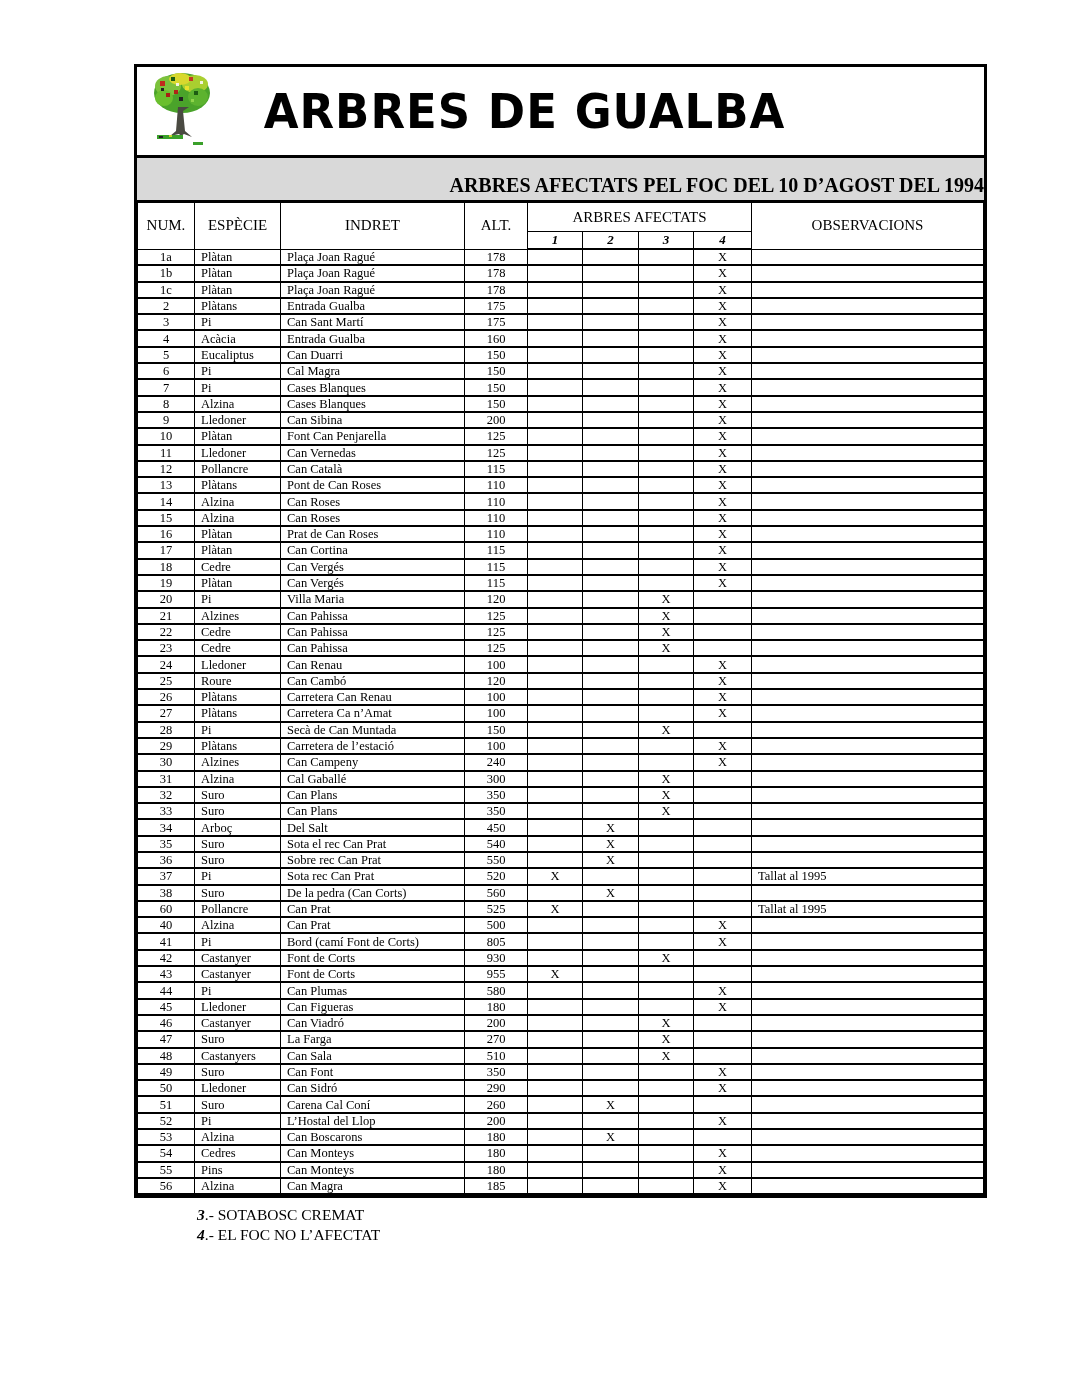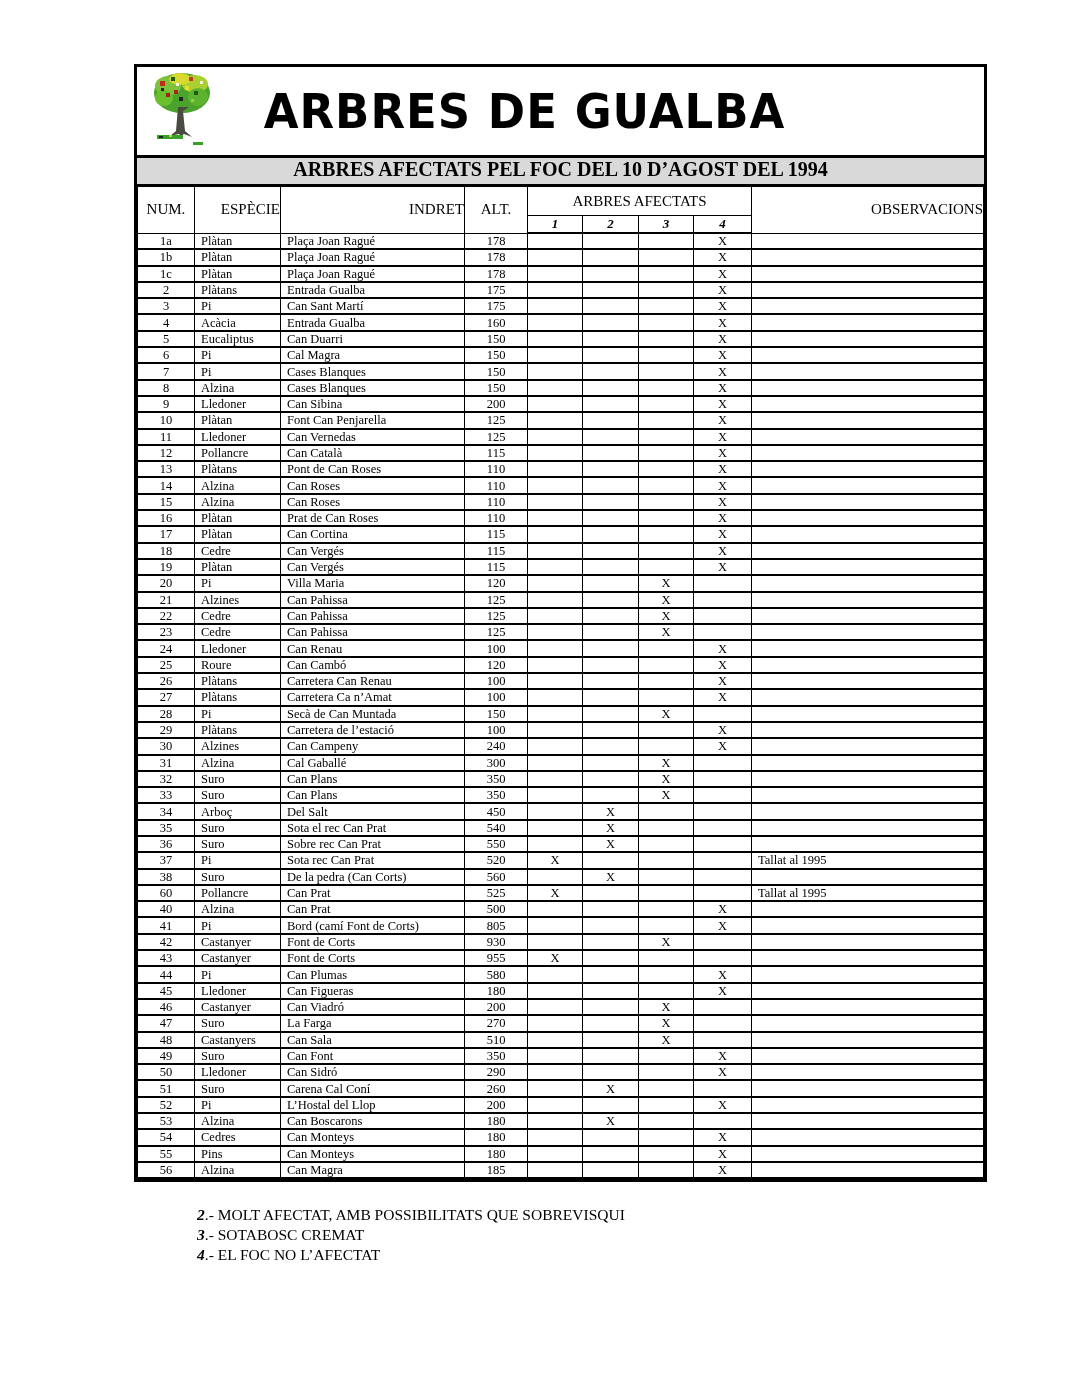--- a/index.html
+++ b/index.html
@@ -17,31 +17,31 @@
   }
   .logo-wrap{margin-left:12px;flex:0 0 auto;}
   .page-title{
     flex:1;text-align:center;margin-right:150px;
     font-family:"DejaVu Sans", sans-serif;font-weight:900;
     font-size:45px;letter-spacing:1px;transform:scaleY(1.08);
     white-space:nowrap;
   }
   .subtitle-bar{
     background:#d9d9d9;border-bottom:2px solid #000;
-    text-align:center;font-weight:bold;font-size:20px;
-    padding:0 0 3px 0;
+    text-align:right;font-weight:bold;font-size:20px;
+    padding:16px 0 3px 0;
   }
   table{width:100%;border-collapse:collapse;table-layout:fixed;}
   col.c1{width:57px}col.c2{width:86px}col.c3{width:184px}col.c4{width:63px}
   col.c5{width:55px}col.c6{width:56px}col.c7{width:55px}col.c8{width:58px}
   th{
     font-weight:normal;font-size:15px;border:1px solid #000;
     padding:1px 0;background:#fff;
   }
-  th.left{text-align:right;padding-left:0;}
+  th.left{text-align:center;padding-left:0;}
   th.afectats{border-bottom:1px solid #000;}
   tr.subhead th{font-size:13px;font-weight:bold;font-style:italic;
     height:15px;padding:0;border-bottom:2px solid #000;}
   thead tr.mainhead th{height:26px;vertical-align:middle;}
   td{
     border:1px solid #000;border-bottom:2px solid #000;
     font-size:12.5px;height:14.3px;padding:0;line-height:14px;
     overflow:hidden;white-space:nowrap;
   }
   td.c-num,td.c-alt,td.c-af{text-align:center;}
@@ -756,16 +756,15 @@
           <td class="c-af"></td>
           <td class="c-af">X</td>
           <td class="c-obs"></td>
         </tr>
       </tbody>
   </table>
 
 </div>
 
 <div class="notes">
-    <div><span class="nn">2</span><span>.- MOLT AFECTAT, AMB POSSIBILITATS QUE SOBREVISQUI</span></div>
     <div><span class="nn">3</span><span>.- SOTABOSC CREMAT</span></div>
     <div><span class="nn">4</span><span>.- EL FOC NO L’AFECTAT</span></div>
   </div>
 
 </body></html>

